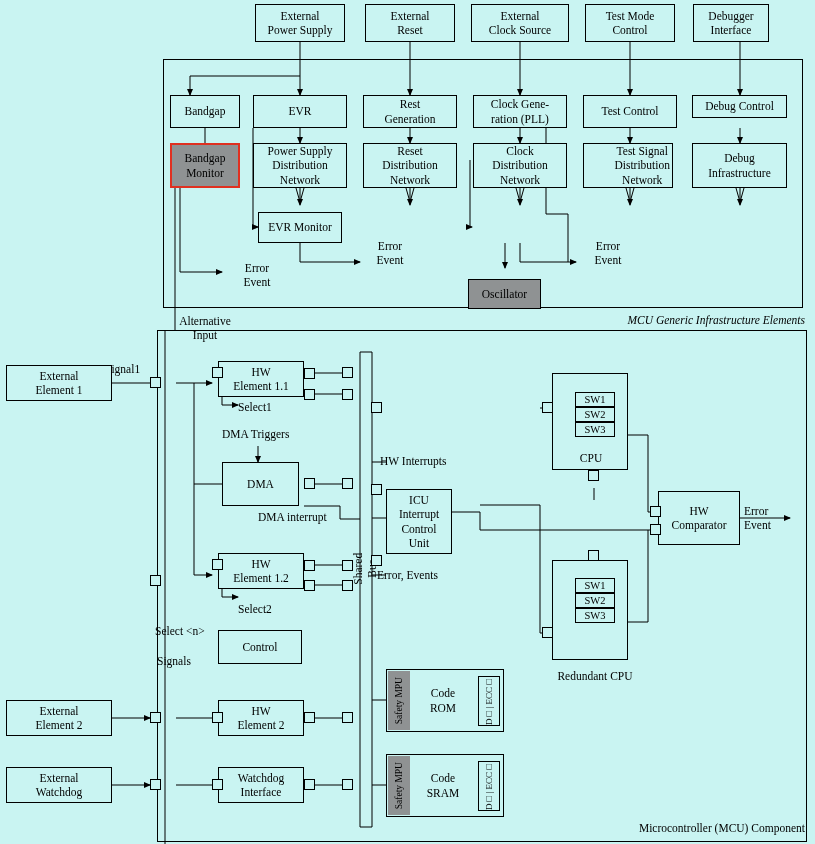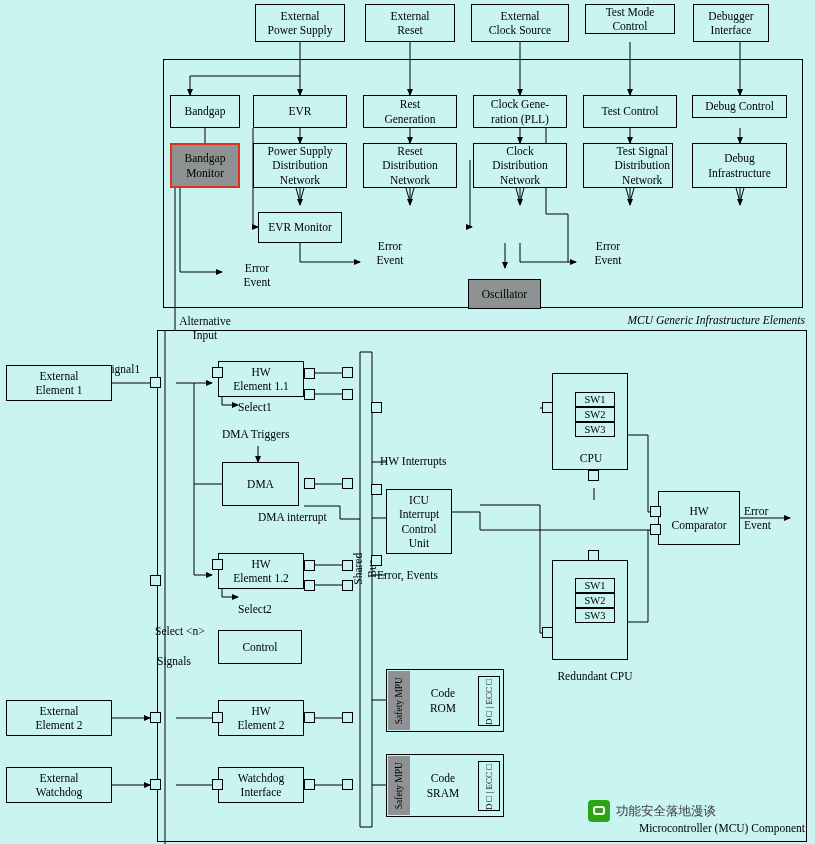--- a/index.html
+++ b/index.html
@@ -170,21 +170,21 @@
 Power Supply</span>
     </div>
   <div class="box" style="left:365px;top:4px;width:90px;height:38px;">
       <span style="white-space:pre-line">External
 Reset</span>
     </div>
   <div class="box" style="left:471px;top:4px;width:98px;height:38px;">
       <span style="white-space:pre-line">External
 Clock Source</span>
     </div>
-  <div class="box" style="left:585px;top:4px;width:90px;height:30px;">
+  <div class="box" style="left:585px;top:4px;width:90px;height:38px;">
       <span style="white-space:pre-line">Test Mode
 Control</span>
     </div>
   <div class="box" style="left:693px;top:4px;width:76px;height:38px;">
       <span style="white-space:pre-line">Debugger
 Interface</span>
     </div>
 
   <div class="box" style="left:170px;top:95px;width:70px;height:33px;">
       <span style="white-space:pre-line">Bandgap</span>
@@ -388,19 +388,15 @@
   <div class="port" style="left:304px;top:779px;"></div>
   <div class="port" style="left:342px;top:779px;"></div>
   <div class="port" style="left:542px;top:402px;"></div>
   <div class="port" style="left:588px;top:470px;"></div>
   <div class="port" style="left:542px;top:627px;"></div>
   <div class="port" style="left:588px;top:550px;"></div>
   <div class="port" style="left:650px;top:506px;"></div>
   <div class="port" style="left:650px;top:524px;"></div>
   <div class="port" style="left:150px;top:575px;"></div>
 
-  <div class="wm" style="left:588px;top:800px;">
-    <div class="wm-icon"></div>
-    <div class="wm-text">功能安全落地漫谈</div>
-  </div>
   <div class="label" style="left:600px;top:822px;width:205px;text-align:right;">Microcontroller (MCU) Component</div>
 
 </div>
 
 </body></html>

